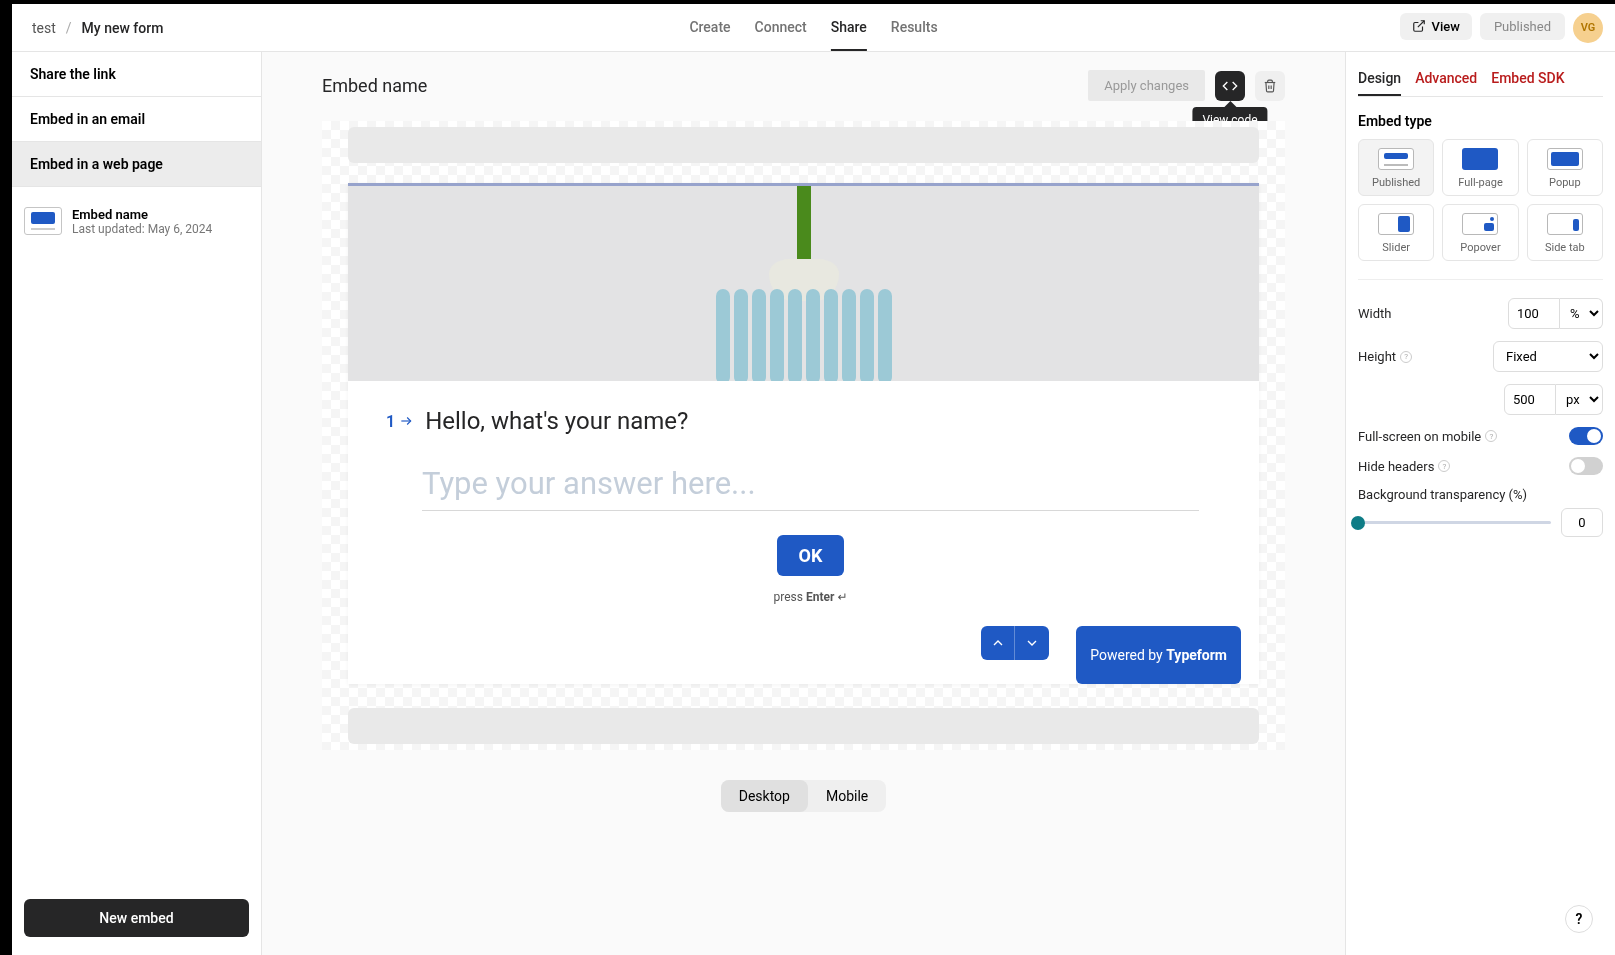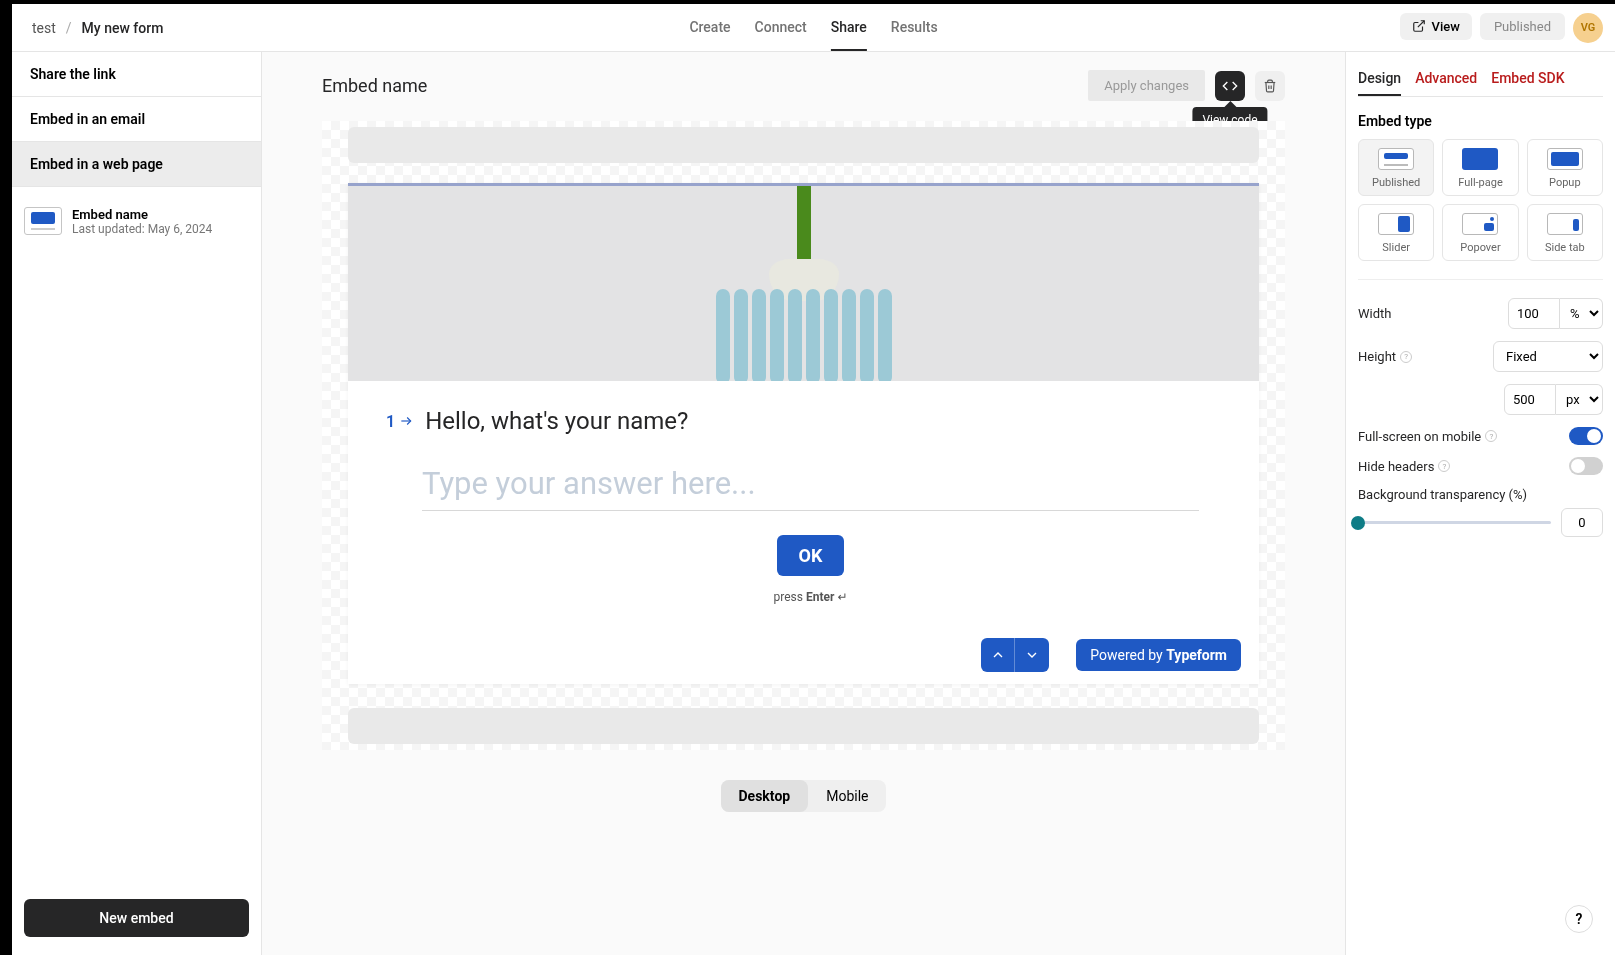--- a/index.html
+++ b/index.html
@@ -61,31 +61,31 @@
 .q-area{padding: 26px 60px 22px 38px;}
 .q-row{display:flex; align-items:center; gap:12px;}
 .q-num{font-size:16px; font-weight:600; color:#1f59c4; display:flex; align-items:center; gap:4px;}
 .q-title{font-size:24px; color:#262627;}
 .answer-input{margin:22px 0 0 36px; display:block; width:calc(100% - 36px); border:none; border-bottom:1px solid #d8d8d8; font-size:31px; padding: 8px 0; color:#333;}
 .answer-input::placeholder{color:#c4ceda;}
 .ok-row{margin:24px 0 0 36px; display:flex; align-items:center; gap:14px;flex-direction:column;}
 .ok-btn{background:#1f59c4; color:#fff; border:none; border-radius:6px; padding:10px 22px; font-size:18px; font-weight:700; cursor:pointer;}
 .ok-hint{font-size:12px; color:#555;}
 .ok-hint strong{font-weight:700;}
-.nav-footer{position:relative; height:58px; display:flex; align-items:center; justify-content:flex-end; gap:27px; padding:0 18px;}
+.nav-footer{position:relative; height:58px; display:flex; justify-content:flex-end; gap:27px; padding:0 18px;}
 .nav-arrows{display:flex;}
 .nav-arrows button{background:#1f59c4; border:none; width:34px; height:34px; display:flex; align-items:center; justify-content:center; cursor:pointer;}
 .nav-arrows button:first-child{border-right:1px solid rgba(255,255,255,.3); border-radius:6px 0 0 6px;}
 .nav-arrows button:last-child{border-radius:0 6px 6px 0;}
 .pow-btn{background:#1f59c4; color:#fff; border:none; border-radius:6px; padding:8px 14px; font-size:14px; cursor:pointer;}
 
 .device-toggle{display:flex; justify-content:center; margin:30px 0 22px;}
 .device-toggle .seg{display:flex; background:#efefef; border-radius:8px;}
 .device-toggle button{border:none; background:transparent; padding:8px 18px; font-size:14px; border-radius:8px; cursor:pointer;}
-.device-toggle button.active{background:#e0e0e0;font-weight:bold;}
+.device-toggle button.active{background:#e0e0e0;}
 
 .right-panel{ width:270px; border-left:1px solid #e5e5e5; padding: 10px 12px; overflow:auto;}
 .r-tabs{display:flex; gap:14px; font-size:14px; border-bottom:1px solid #e5e5e5;}
 .r-tabs span{padding:8px 0; color:#b91c1c; cursor:pointer; font-weight:500;}
 .r-tabs span.active{color:#262627; border-bottom:2px solid #262627;}
 .r-section-title{font-size:14px; font-weight:600; margin:16px 0 10px;}
 .type-grid{display:grid; grid-template-columns: repeat(3, 1fr); gap:8px;}
 .type-opt{border:1px solid #e5e5e5; border-radius:6px; padding:8px 0 6px; display:flex; flex-direction:column; align-items:center; gap:6px; cursor:pointer; font-size:11px; color:#666; background:#fff;}
 .type-opt.sel{background:#f3f3f3;}
 .type-opt .glyph{width:36px; height:22px; border:1px solid #b8b8b8; border-radius:3px; position:relative; background:#fff;}

